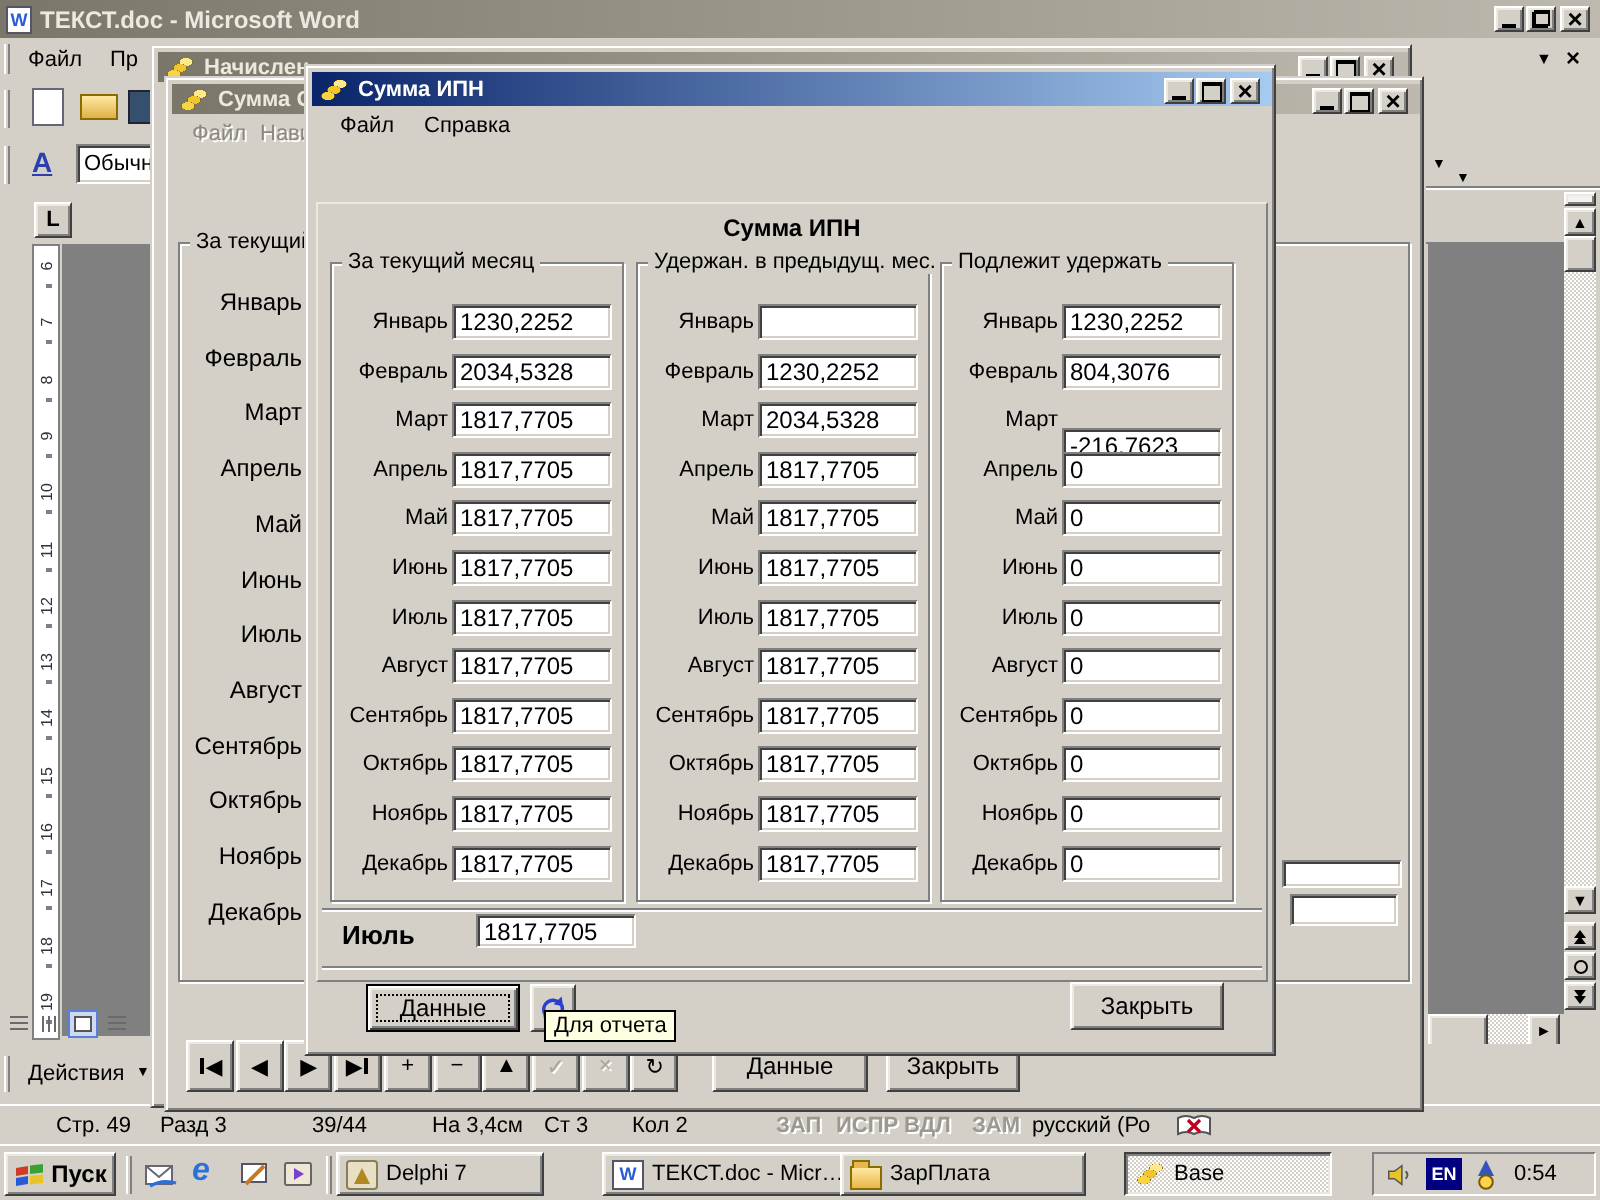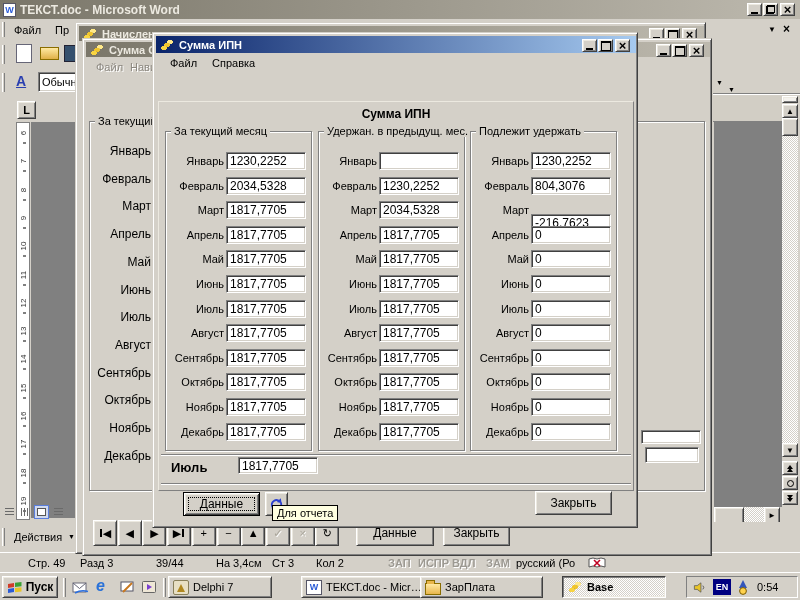--- a/index.html
+++ b/index.html
@@ -64,21 +64,21 @@
   .navbtn.disabled { color:#a8a499; text-shadow:1px 1px 0 #ffffff; }
 
   .statusflag { color:#9c9992; text-shadow:1px 1px 0 #ffffff; font-weight:bold; }
 
   
   .task-btn { position:absolute; top:3px; height:22px; background:#d4d0c8; border:1px solid;
       border-color:#ffffff #404040 #404040 #ffffff; box-shadow: inset 1px 1px 0 #ece9e0, inset -1px -1px 0 #808080;
       display:flex; align-items:center; padding:0 4px; font-size:11px; overflow:hidden; white-space:nowrap; }
   .task-btn.active { border-color:#404040 #ffffff #ffffff #404040;
       box-shadow: inset 1px 1px 0 #808080, inset -1px -1px 0 #ece9e0;
-      background:repeating-conic-gradient(#ffffff 0% 25%, #d4d0c8 0% 50%); background-size:2px 2px; font-weight:bold; }
+      background:repeating-conic-gradient(#ffffff 0% 25%, #d4d0c8 0% 50%); background-size:2px 2px; font-weight:normal; }
   .ticon { display:inline-block; width:16px; height:15px; margin-right:4px; flex:none; }
   .folder-icon { position:relative; background:linear-gradient(#ffe9a2,#e8b64c); border:1px solid #8a6d00; height:12px !important; margin-top:3px; }
   .folder-icon::before { content:""; position:absolute; top:-4px; left:0; width:7px; height:3px; background:#e8b64c; border:1px solid #8a6d00; border-bottom:none; }
   .delphi-icon { position:relative; background:#e8e0c4; border:1px solid #887f5a; border-radius:2px; }
   .delphi-icon::before { content:""; position:absolute; left:3px; top:3px; width:0; height:0;
       border-left:4px solid transparent; border-right:4px solid transparent; border-bottom:8px solid #b08820; }
   .tlabel { overflow:hidden; text-overflow:ellipsis; }
 
   .tooltip { background:#ffffe1; border:1px solid #000; padding:1px 4px; font-size:11px; white-space:nowrap; }
 

